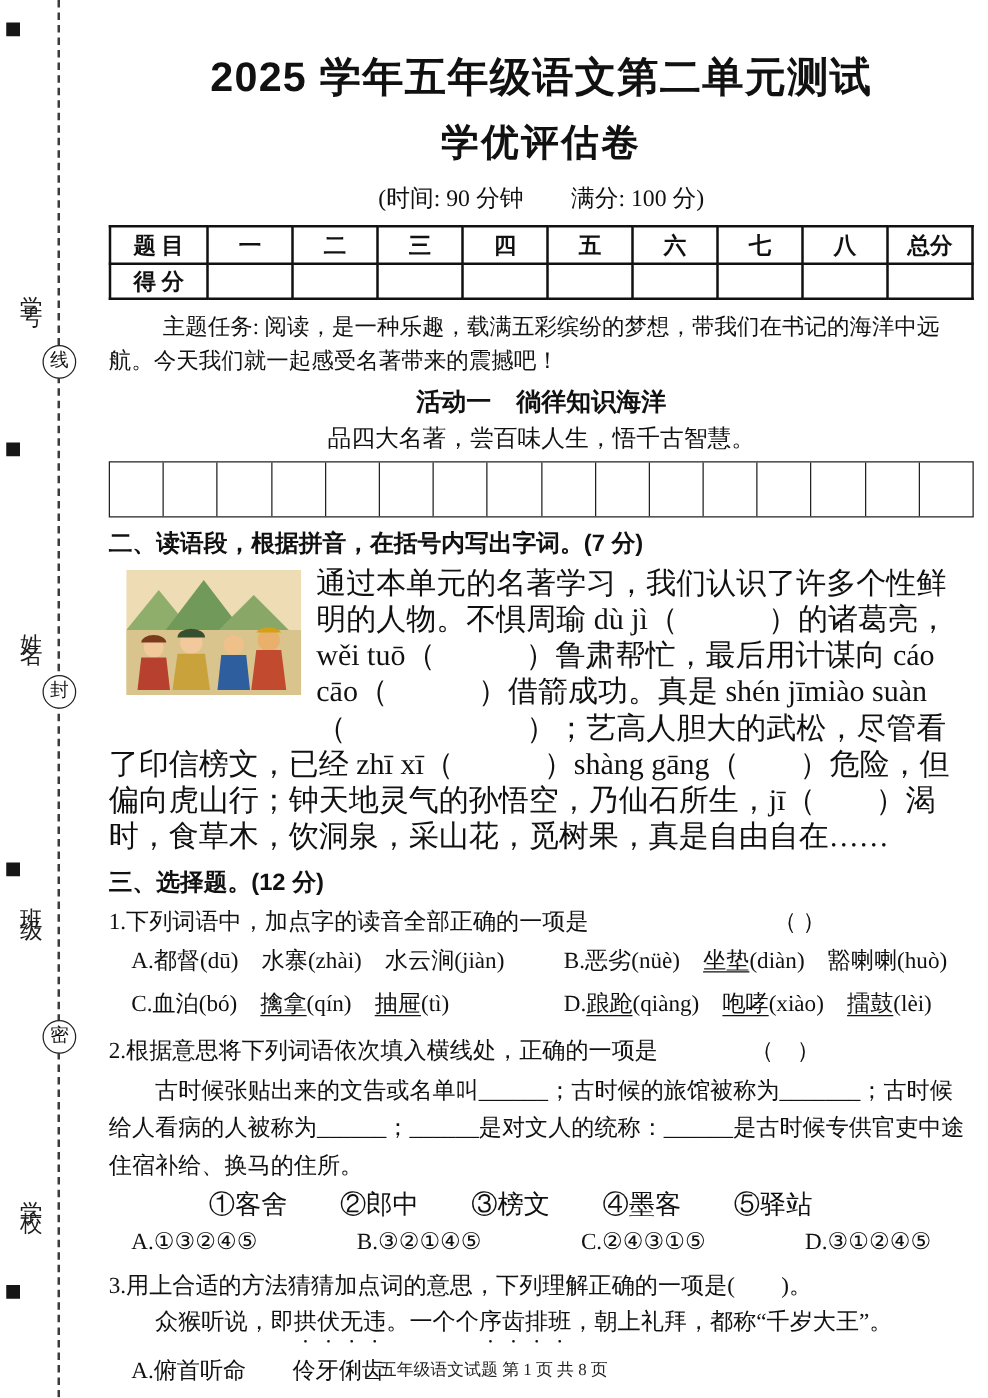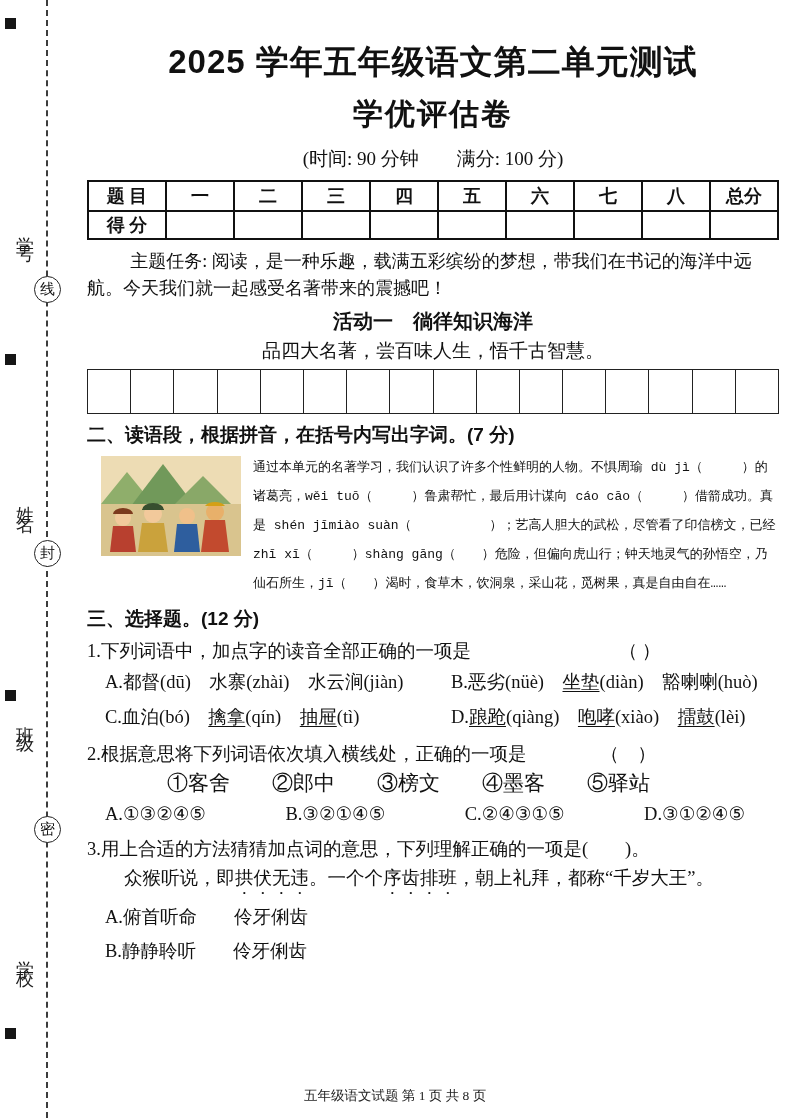--- a/index.html
+++ b/index.html
@@ -32,21 +32,21 @@
   table.score td.lbl { width:78px; }
   .intro { font-size:18px; line-height:27px; margin-top:8px; text-indent:2.4em; }
   .activity { text-align:center; font-size:20px; font-weight:700; margin-top:6px;
               font-family:"Liberation Sans","DejaVu Sans",sans-serif; }
   .q-title { font-size:19px; font-weight:700; margin-top:8px;
              font-family:"Liberation Sans","DejaVu Sans",sans-serif; }
   .sentence { text-align:center; font-size:19px; margin-top:3px; }
   .copy-grid { display:flex; margin-top:5px; border:1.5px solid #222; height:45px; }
   .copy-cell { flex:1; border-right:1.5px solid #222; }
   .copy-cell:last-child { border-right:none; }
-  .q2-body { margin-top:5px; font-size:13px; line-height:29px; overflow:hidden;font-family:Liberation Mono, monospace; }
+  .q2-body { margin-top:5px; font-size:24px; line-height:29px; overflow:hidden; }
   .illus { float:left; width:140px; height:100px; margin:3px 12px 14px 14px; }
   .stem { font-size:18.5px; line-height:28px; margin-top:5px; }
   .opt-row { display:flex; padding-left:18px; font-size:18.5px; line-height:35px; }
   .opt-row .opt:first-child { width:346px; flex:none; }
   .fill-para { font-size:18.5px; line-height:30px; margin-top:3px; text-indent:2em; }
   .words-row { font-size:21px; line-height:31px; padding-left:80px; }
   .answers-row { display:flex; justify-content:space-between; padding:0 34px 0 18px;
                  font-size:18.5px; line-height:31px;gap:34px; }
   .quote { font-size:18.5px; line-height:30px; text-indent:2em; }
   .opt-row3 { display:flex; padding-left:18px; font-size:18.5px; line-height:34px; margin-top:2px;flex-direction:column; }
@@ -165,20 +165,21 @@
     <div class="opt-row">
       <span class="opt"><span>A.都督(dū)　水寨(zhài)　水云涧(jiàn)</span></span>
       <span class="opt"><span>B.恶劣(nüè)　</span><span class="u">坐垫</span><span>(diàn)　豁喇喇(huò)</span></span>
     </div>
     <div class="opt-row">
       <span class="opt"><span>C.血泊(bó)　</span><span class="u">擒拿</span><span>(qín)　</span><span class="u">抽屉</span><span>(tì)</span></span>
       <span class="opt"><span>D.</span><span class="u">踉跄</span><span>(qiàng)　</span><span class="u">咆哮</span><span>(xiào)　</span><span class="u">擂鼓</span><span>(lèi)</span></span>
     </div>
 
     <div class="stem">2.根据意思将下列词语依次填入横线处，正确的一项是　　　　（　）</div>
+    <p class="fill-para">古时候张贴出来的文告或名单叫______；古时候的旅馆被称为_______；古时候给人看病的人被称为______；______是对文人的统称：______是古时候专供官吏中途住宿补给、换马的住所。</p>
     <div class="words-row">①客舍　　②郎中　　③榜文　　④墨客　　⑤驿站</div>
     <div class="answers-row">
       <span>A.①③②④⑤</span>
       <span>B.③②①④⑤</span>
       <span>C.②④③①⑤</span>
       <span>D.③①②④⑤</span>
     </div>
 
     <div class="stem">3.用上合适的方法猜猜加点词的意思，下列理解正确的一项是(　　)。</div>
     <p class="quote"><span>众猴听说，即</span><span class="dot">拱伏无违</span><span>。一个个</span><span class="dot">序齿排班</span><span>，朝上礼拜，都称“千岁大王”。</span></p>

